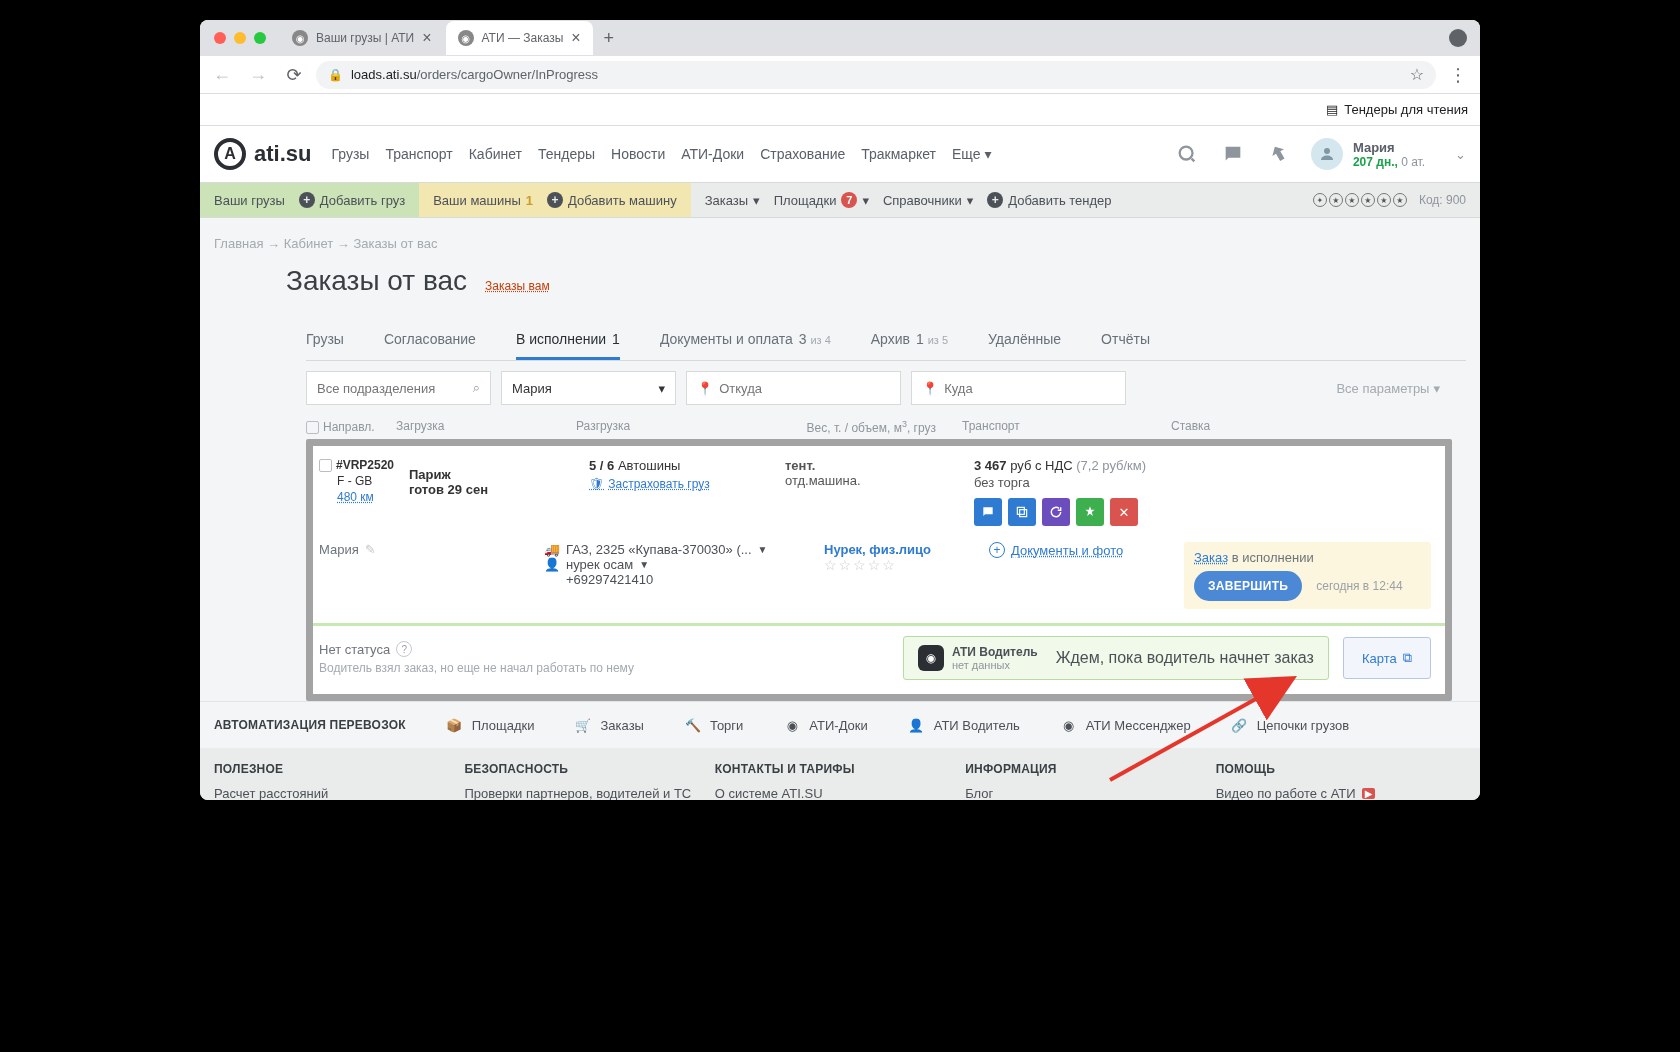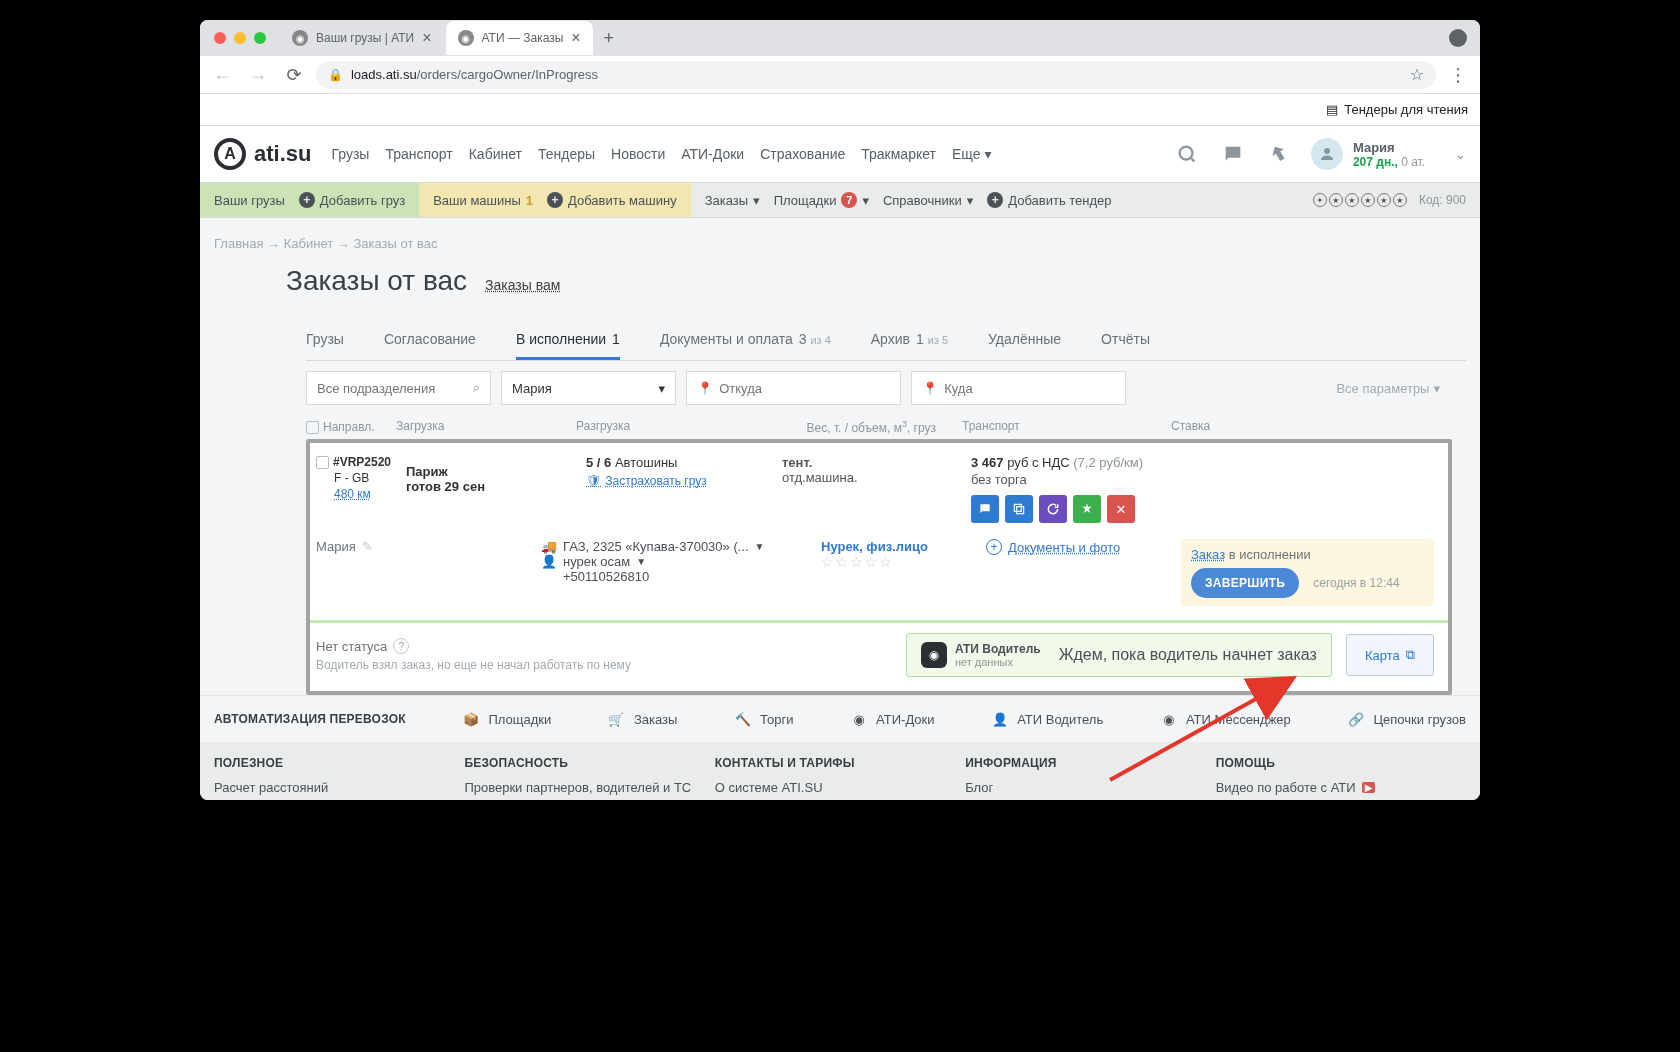--- a/index.html
+++ b/index.html
@@ -59,21 +59,21 @@
 .small-icons { display: flex; gap: 2px; }
 .si { width: 14px; height: 14px; border: 1px solid #777; border-radius: 50%; font-size: 8px; display: flex; align-items: center; justify-content: center; color: #555; }
 .code { color: #8e959c; font-size: 12px; }
 
 
 .content { background: #f4f5f6; padding: 18px 14px 0; min-height: 460px; }
 .breadcrumbs { color: #a3aab0; font-size: 13px; margin-bottom: 14px; }
 .breadcrumbs a { color: #a3aab0; }
 .page-title-row { display: flex; align-items: baseline; gap: 18px; margin-left: 72px; margin-bottom: 24px; }
 .page-title { font-size: 28px; font-weight: 400; color: #3a3f44; }
-.page-title-link { color: #404040; font-size: 14px; text-decoration: underline dotted; cursor: pointer; }
+.page-title-link { color: #c2410c; font-size: 12px; text-decoration: underline dotted; cursor: pointer; }
 
 .tabs { display: flex; gap: 40px; margin-left: 92px; border-bottom: 1px solid #d6dad8; }
 .tabitem { padding: 10px 0; color: #68717a; font-size: 14px; cursor: pointer; }
 .tabitem.active { color: #2b2f33; border-bottom: 3px solid #2f7bd1; font-weight: 500; }
 .tabitem .cnt { margin-left: 6px; }
 .tabitem .of { color: #a3aab0; font-size: 11px; }
 
 .filters { display: flex; gap: 10px; margin: 10px 0 0 92px; align-items: center; }
 .filt { height: 34px; border: 1px solid #d6dad8; background: #fff; display: flex; align-items: center; padding: 0 10px; color: #8e959c; font-size: 13px; }
 .filt input { border: none; outline: none; width: 100%; font-size: 13px; }
@@ -84,21 +84,21 @@
 .all-params { margin-left: auto; margin-right: 26px; color: #a3aab0; font-size: 13px; cursor: pointer; display: flex; align-items: center; gap: 4px; }
 
 .grid-head { display: flex; margin: 14px 0 4px 92px; color: #8f969c; font-size: 12px; }
 .gh1 { width: 90px; display: flex; align-items:center; gap:4px;}
 .gh2 { width: 180px; }
 .gh3 { width: 190px; }
 .gh4 { width: 170px; text-align: right; }
 .gh5 { width: 215px; padding-left: 26px; }
 .gh6 { flex: 1; padding-left: 4px; margin-left: 16px; }
 
-.order-card { background: #fff; margin-left: 92px; margin-right: 14px; border: 4px solid #a3a3a3; border-radius: 2px; }
+.order-card { background: #fff; margin-left: 92px; margin-right: 14px; border: 7px solid #a3a3a3; border-radius: 2px; }
 .row1 { display: flex; padding: 12px 14px 8px 6px; }
 .c-id { width: 90px; font-size: 12px; }
 .c-id .oid { font-weight: 600; color: #333; }
 .c-id .route { color: #333; margin-top: 2px; }
 .c-id .dist { color: #2f7bd1; text-decoration: underline dotted; margin-top: 2px; cursor: pointer;}
 .c-load { width: 180px; margin-top: 9px; }
 .c-load .city { font-weight: 700; }
 .c-load .ready { font-weight: 700; }
 .c-unload { width: 190px; font-weight: 700; }
 .c-weight { width: 170px; }
@@ -143,21 +143,21 @@
 .r3a .note { color: #a3aab0; font-size: 12px; margin-top: 4px; }
 .r3b { background: #f0f9ea; border: 1px solid #b7dca0; border-radius: 3px; padding: 8px 14px; display: flex; align-items: center; gap: 18px; }
 .r3b .drv { display: flex; align-items: center; gap: 8px; }
 .r3b .drvicon { width: 26px; height: 26px; background: #2b2f33; border-radius: 6px; display:flex;align-items:center;justify-content:center;color:#fff;font-size:12px;}
 .r3b .drvmeta .l1 { font-size: 12px; color: #4b5157; font-weight: 600; }
 .r3b .drvmeta .l2 { font-size: 11px; color: #8e959c; }
 .r3b .wait { font-size: 16px; color: #4b5157; }
 .r3c { border: 1px solid #b8c6e0; background: #f2f6fc; border-radius: 3px; padding: 12px 18px; color: #2f7bd1; display: flex; align-items: center; gap: 6px; cursor: pointer; }
 
 
-.autorow { background: #f4f5f6; border-top: 1px solid #e2e5e7; padding: 14px; display: flex; align-items: center; gap: 40px; justify-content: space-between; }
+.autorow { background: #f4f5f6; border-top: 1px solid #e2e5e7; padding: 14px; display: flex; align-items: center; gap: 40px; }
 .autorow .lbl { font-weight: 800; font-size: 12px; color: #3a3f44; letter-spacing: 0.2px; }
 .autorow .it { display: flex; align-items: center; gap: 8px; color: #4b5157; font-size: 13px; cursor: pointer; }
 .autorow .it .ic { width: 18px; height: 18px; display: flex; align-items: center; justify-content: center; }
 .foot { background: #e9eceb; padding: 14px; display: flex; }
 .foot .col { flex: 1; }
 .foot .h { font-weight: 800; font-size: 12px; color: #3a3f44; margin-bottom: 10px; letter-spacing: 0.2px; }
 .foot .lnk { color: #4b5157; font-size: 13px; cursor: pointer; display:flex; align-items:center; gap:6px;}
 
 
 .arrow { position: absolute; left: 900px; top: 650px; pointer-events: none; }
@@ -439,21 +439,21 @@
               <span class="micon">🚚</span>
               <span>ГАЗ, 2325 «Купава-370030» (...</span> 
               <span class="dd">▼</span>
             </div>
           <div class="line">
               <span class="micon">👤</span>
               <span>нурек осам</span> 
               <span class="dd">▼</span>
             </div>
           <div class="line" style="margin-left:22px">
-              <span>+50110526810</span>
+              <span>+69297421410</span>
             </div>
         </div>
         <div class="r2c">
           <div class="cname">Нурек, физ.лицо</div>
           <div class="stars">☆☆☆☆☆</div>
         </div>
         <div class="r2d">
             <span class="plus">+</span>
             <a>Документы и фото</a>
           </div>

